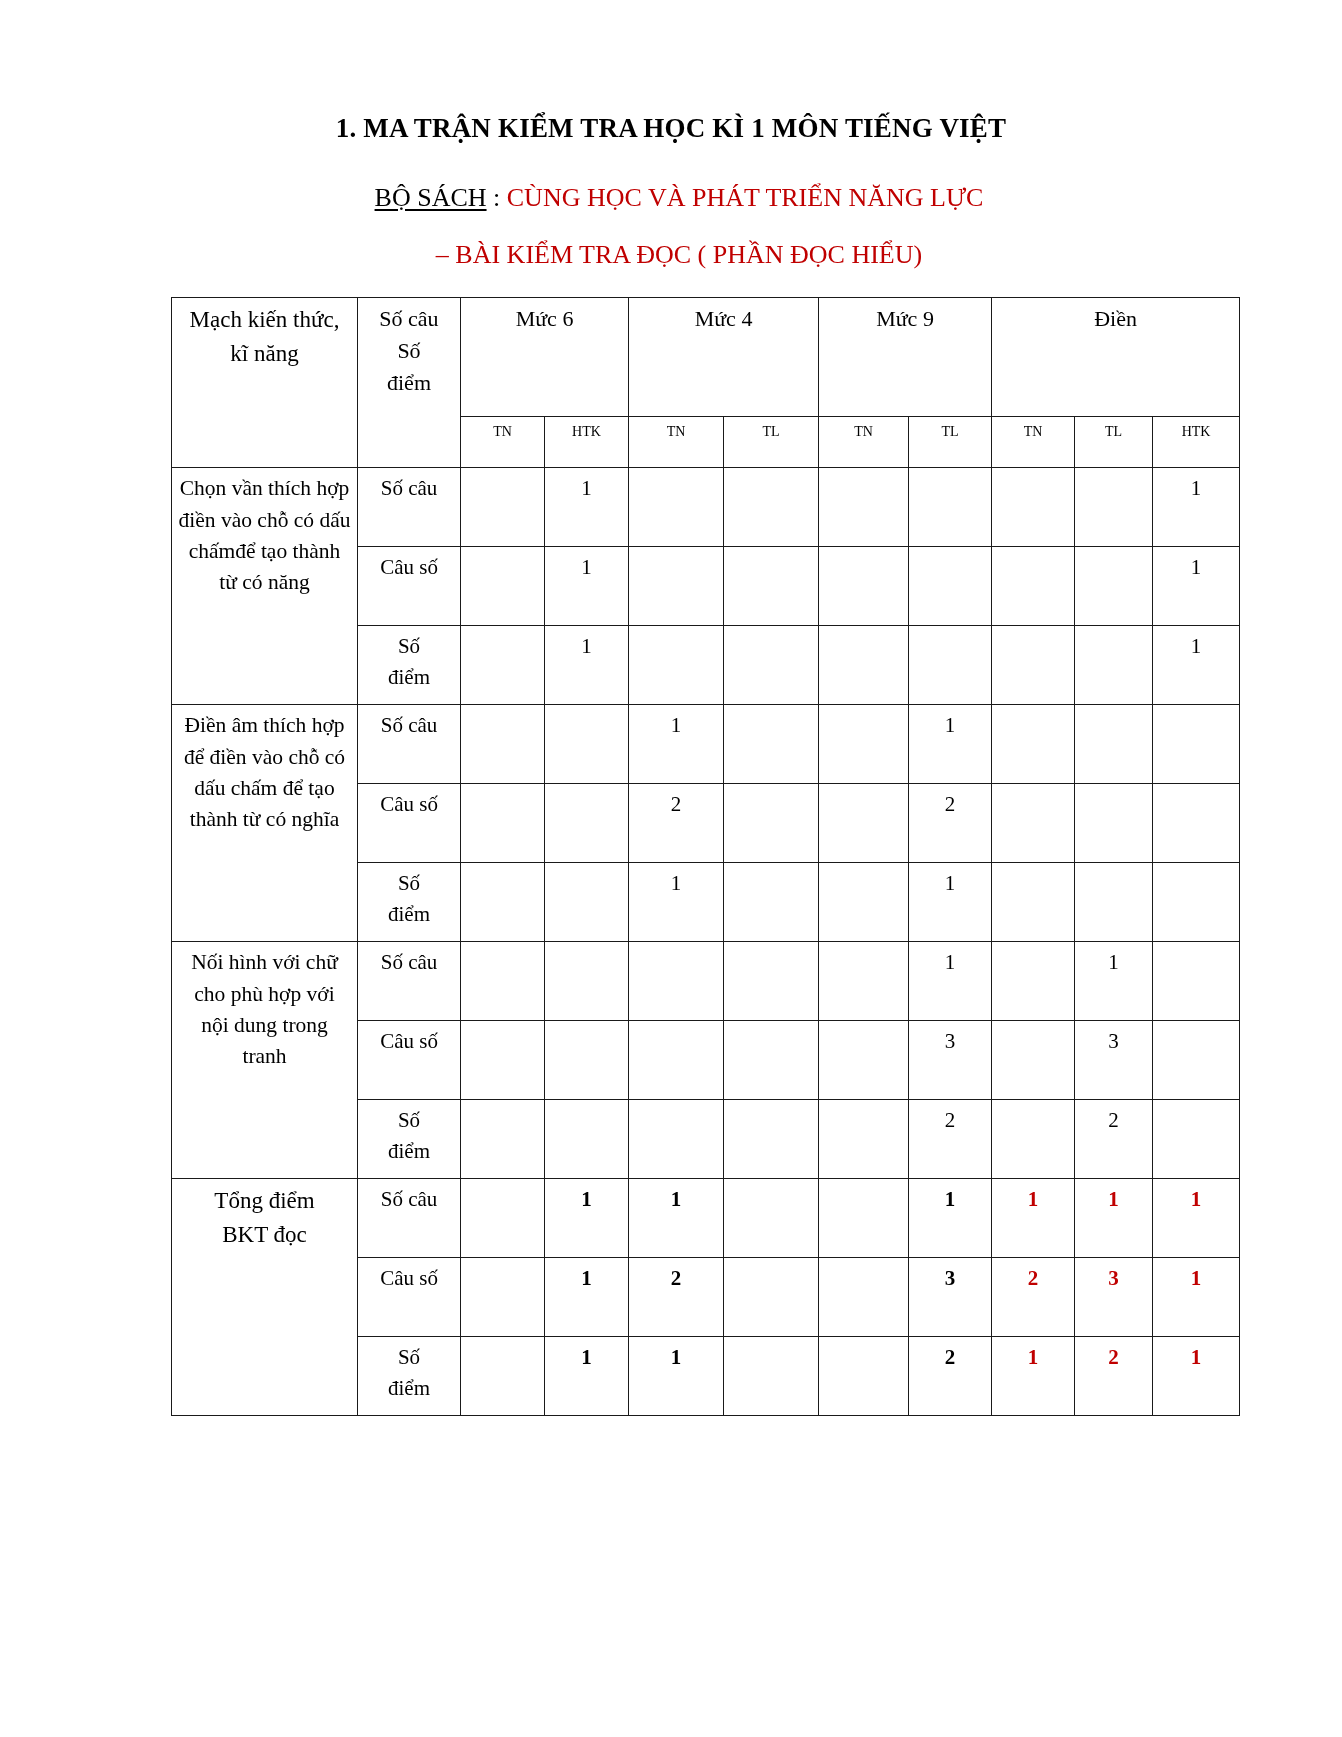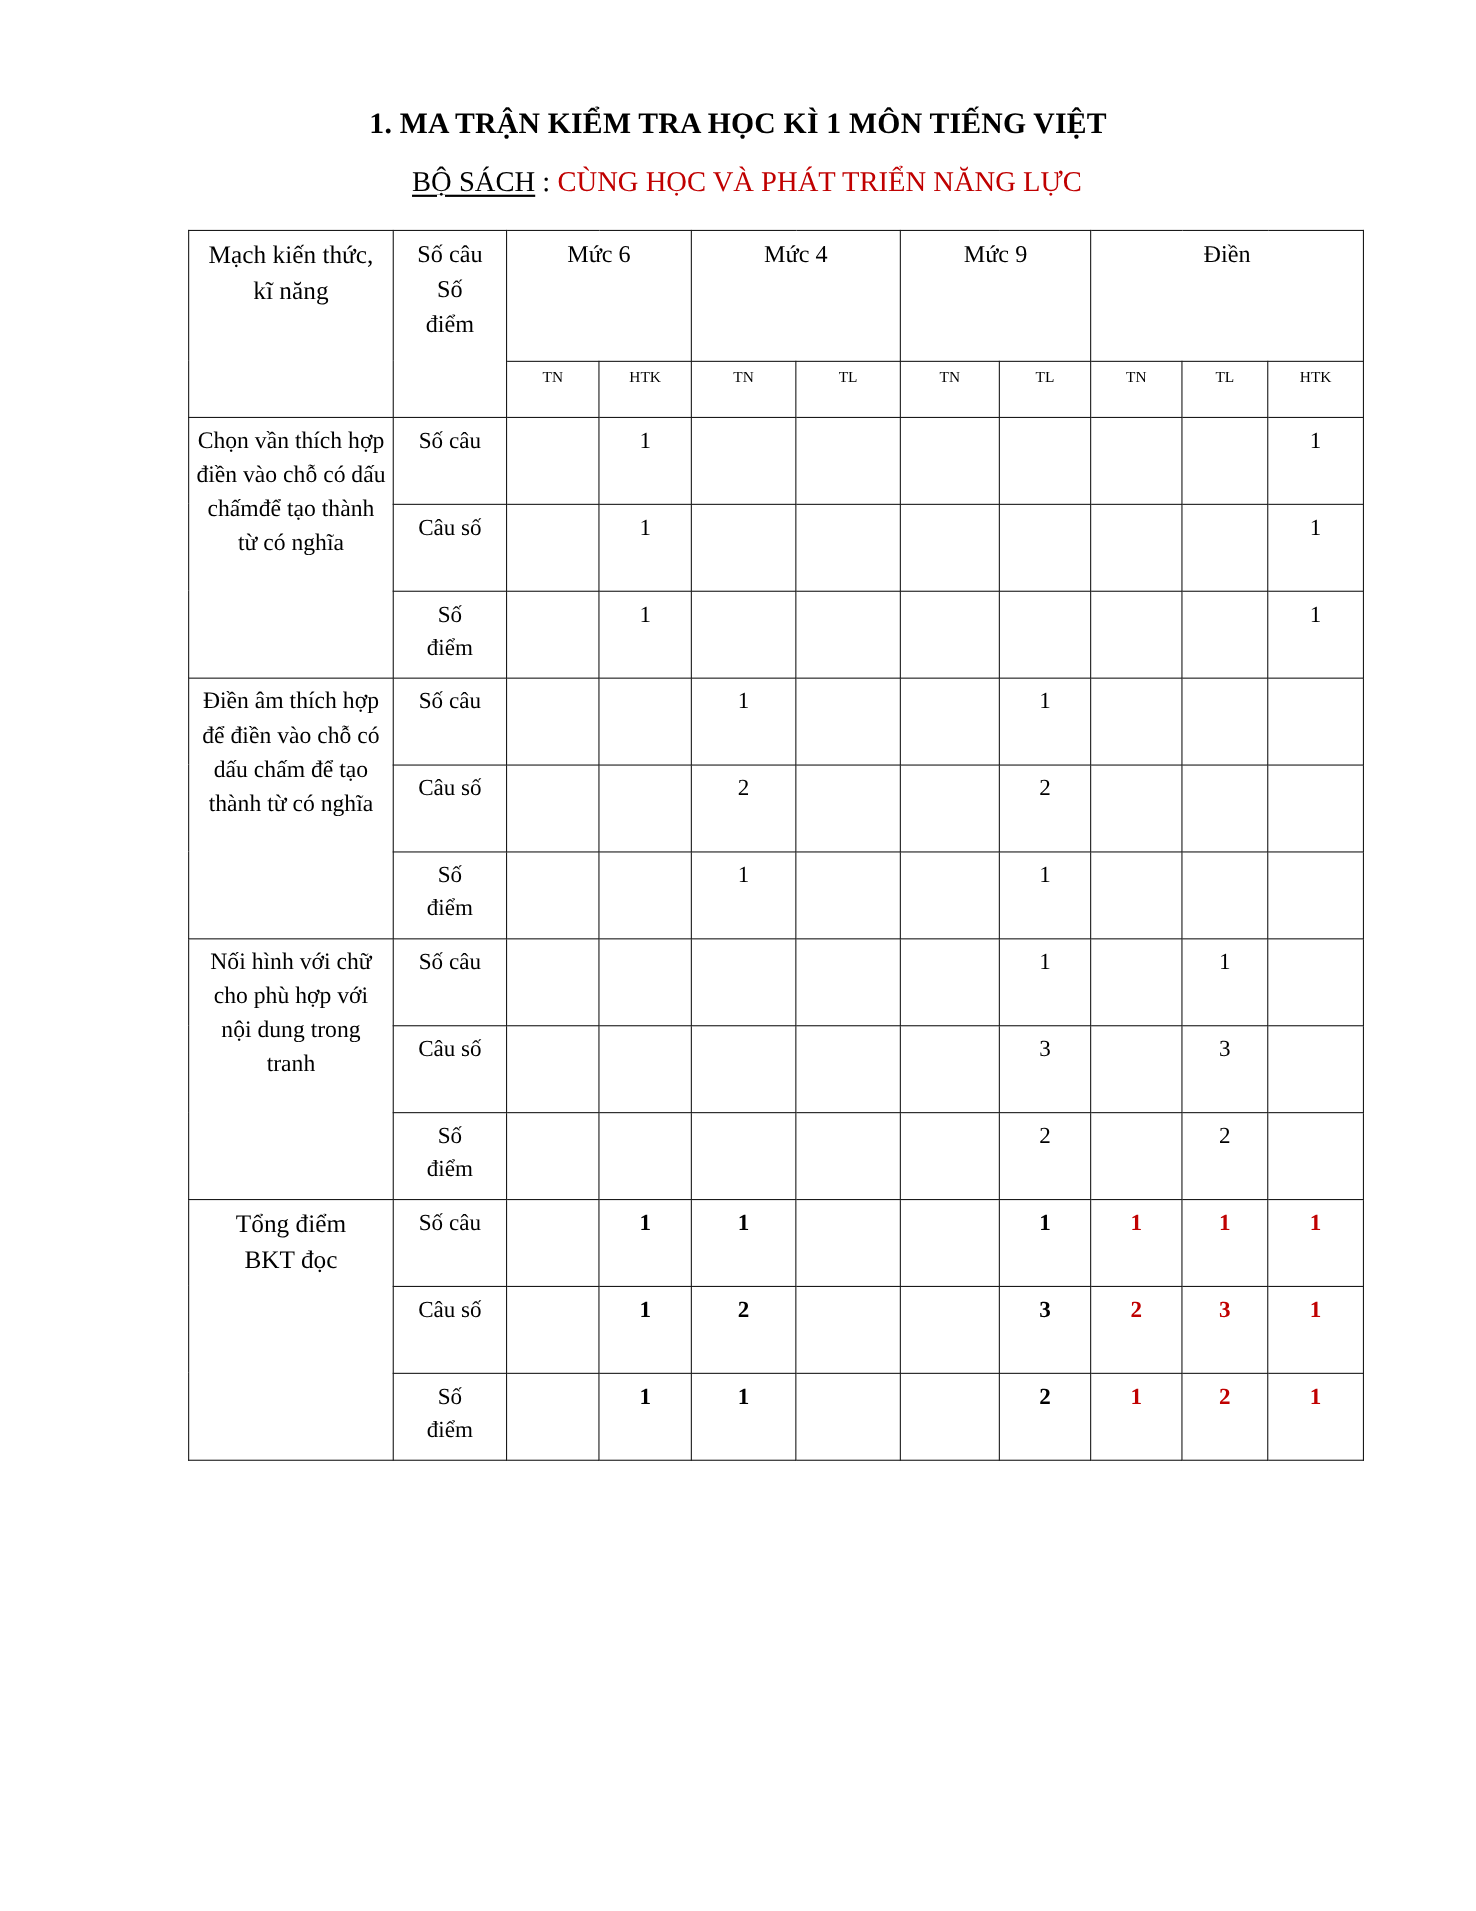--- a/index.html
+++ b/index.html
@@ -22,21 +22,21 @@
     padding: 0;
     position: relative;
   }
 
   
   .doc-title {
     text-align: center;
     font-weight: bold;
     font-size: 27px;
     letter-spacing: 0.2px;
-    margin: 0;
+    margin: 16px;
     padding-top: 96px;
     line-height: 1.2;
     color: #000;
   }
   .subtitle-line {
     text-align: center;
     font-size: 26px;
     line-height: 1.25;
     margin: 0;
     padding-top: 22px;
@@ -137,20 +137,23 @@
 <body>
 
 <div class="page">
 
   <h1 class="doc-title">1. MA TRẬN KIỂM TRA HỌC KÌ 1 MÔN TIẾNG VIỆT</h1>
 
   <div class="subtitle-line">
     <span class="sub-black">BỘ SÁCH</span><span class="sub-colon"> : </span><span class="sub-red">CÙNG HỌC VÀ PHÁT TRIỂN NĂNG LỰC</span>
   </div>
 
+  <div class="subtitle-line l2">
+    <span class="sub-red">– BÀI KIỂM TRA ĐỌC ( PHẦN ĐỌC HIỂU)</span>
+  </div>
 
   <div class="matrix-wrap">
     <table class="matrix">
       <colgroup>
         <col class="c-skill">
           <col class="c-kind">
         <col class="c-m1tn">
           <col class="c-m1htk">
         <col class="c-m2tn">
           <col class="c-m2tl">
@@ -181,21 +184,21 @@
           <th class="hdr-sub">TN</th>
           <th class="hdr-sub">TL</th>
           <th class="hdr-sub">TN</th>
           <th class="hdr-sub">TL</th>
           <th class="hdr-sub">HTK</th>
         </tr>
       </thead>
       <tbody>
 
         <tr class="data-row tall">
-          <td class="skill-cell" rowspan="3">Chọn vần thích hợp điền vào chỗ có dấu chấmđể tạo thành từ có nghĩa</td>
+          <td class="skill-cell" rowspan="3">Chọn vần thích hợp điền vào chỗ có dấu chấmđể tạo thành từ có năng</td>
           <td class="kind-cell">Số câu</td>
           <td class="val-cell"></td>
           <td class="val-cell">1</td>
           <td class="val-cell"></td>
           <td class="val-cell"></td>
           <td class="val-cell"></td>
           <td class="val-cell"></td>
           <td class="val-cell"></td>
           <td class="val-cell"></td>
           <td class="val-cell">1</td>

